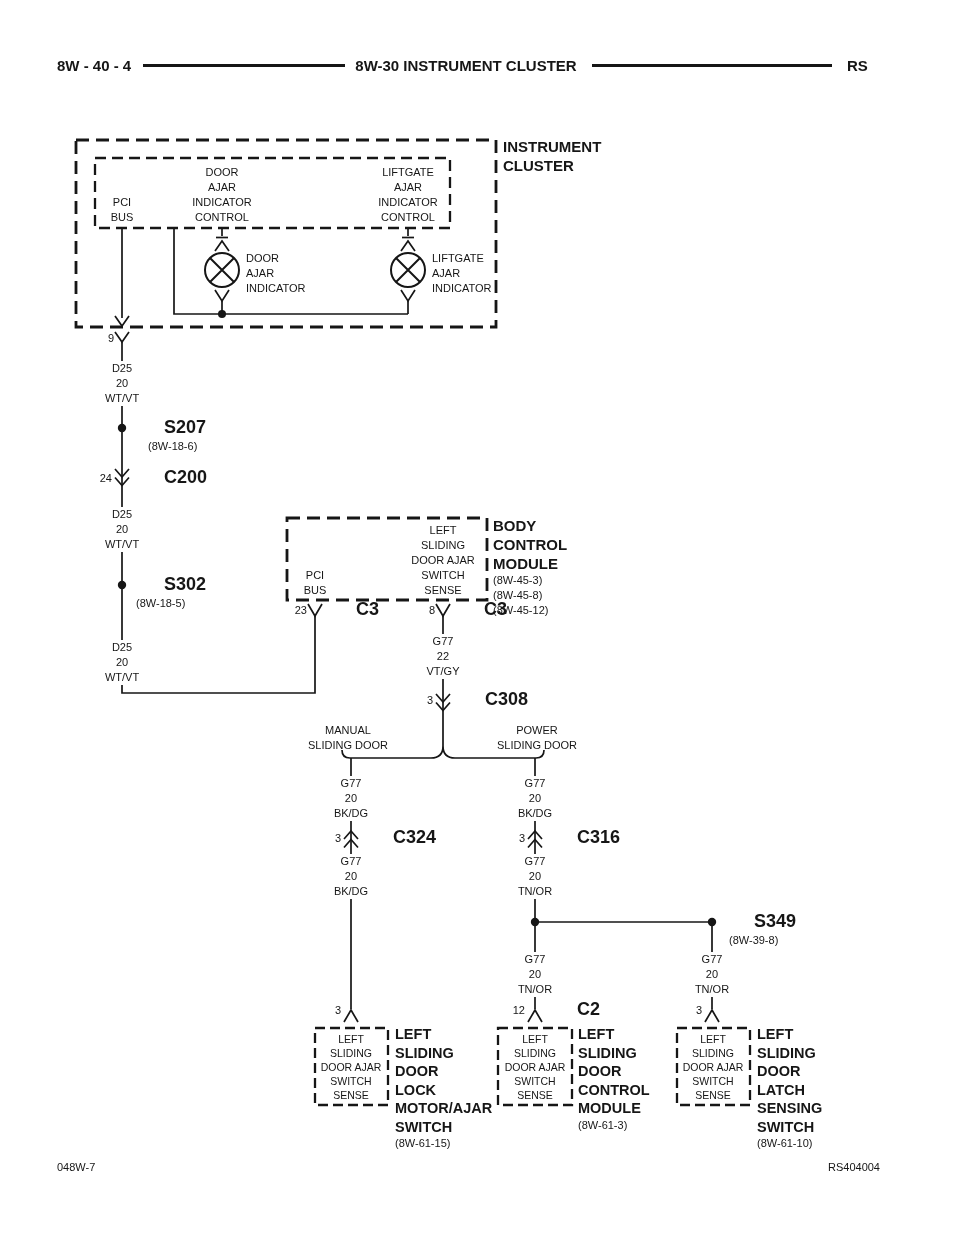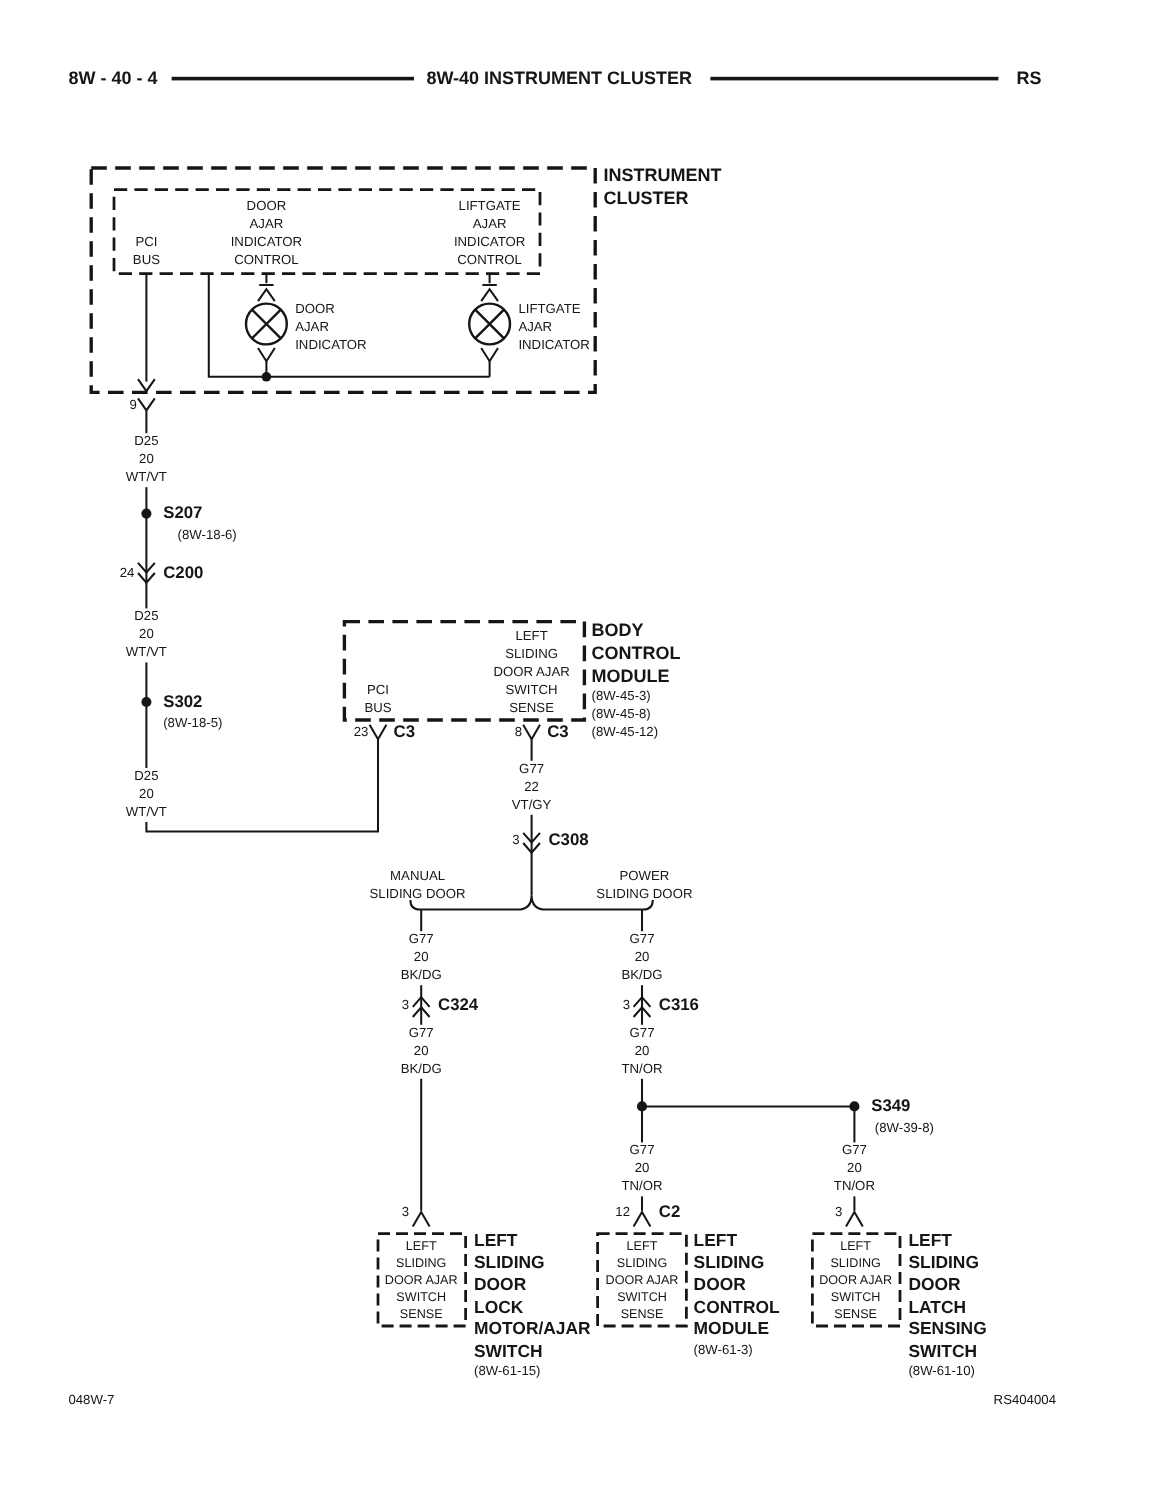--- a/index.html
+++ b/index.html
@@ -2,37 +2,37 @@
 <html><head>
 <meta charset="utf-8">
 <style>
   html,body{margin:0;padding:0;background:#ffffff;}
   .page{position:relative;width:960px;height:1242px;background:#ffffff;overflow:hidden;
         font-family:"Liberation Sans",sans-serif;color:#161616;padding-left:28px;}
   svg.art{position:absolute;left:0;top:0;z-index:1;}
   .t{position:absolute;white-space:nowrap;z-index:2;color:#161616;}
   .s11{font-size:11px;line-height:15px;}
   .s10{font-size:10.5px;line-height:14px;}
-  .bcon{font-size:14px;font-weight:bold;line-height:15px;}
+  .bcon{font-size:18px;font-weight:bold;line-height:15px;margin-left:28px;}
   .b15{font-size:15px;font-weight:bold;line-height:19px;}
   .b14{font-size:14.5px;font-weight:bold;line-height:18.5px;}
   .ctr{text-align:center;transform:translateX(-50%);}
   .r{transform:translateX(-100%);text-align:right;}
   .wirebg{background:#ffffff;padding:0 3px;}
   .hline{position:absolute;height:3px;background:#161616;z-index:2;}
   .watermark{position:absolute;z-index:3;font-size:28px;letter-spacing:0.5px;color:#8d8d8d;}
 </style>
 </head>
 <body>
 
 <div class="page">
 
   <div class="t b15" style="left:57px;top:56px">8W - 40 - 4</div>
   <div class="hline" style="left:143px;top:64px;width:202px"></div>
-  <div class="t b15 ctr" style="left:466px;top:56px">8W-40 INSTRUMENT CLUSTER</div>
+  <div class="t b15 ctr" style="left:466px;top:56px">8W-30 INSTRUMENT CLUSTER</div>
   <div class="hline" style="left:592px;top:64px;width:240px"></div>
   <div class="t b15" style="left:847px;top:56px">RS</div>
 
   <svg class="art" width="960" height="1242" viewBox="0 0 960 1242">
 
     <g stroke="#161616" fill="none">
       <rect x="76" y="140" width="420" height="187" stroke-width="2.8" stroke-dasharray="13 7"></rect>
       <rect x="95" y="158" width="355" height="70" stroke-width="2.3" stroke-dasharray="11 6"></rect>
       <rect x="287" y="518" width="200" height="82" stroke-width="2.8" stroke-dasharray="13 7"></rect>
       <rect x="315" y="1028" width="73" height="77" stroke-width="2.3" stroke-dasharray="10 5"></rect>

